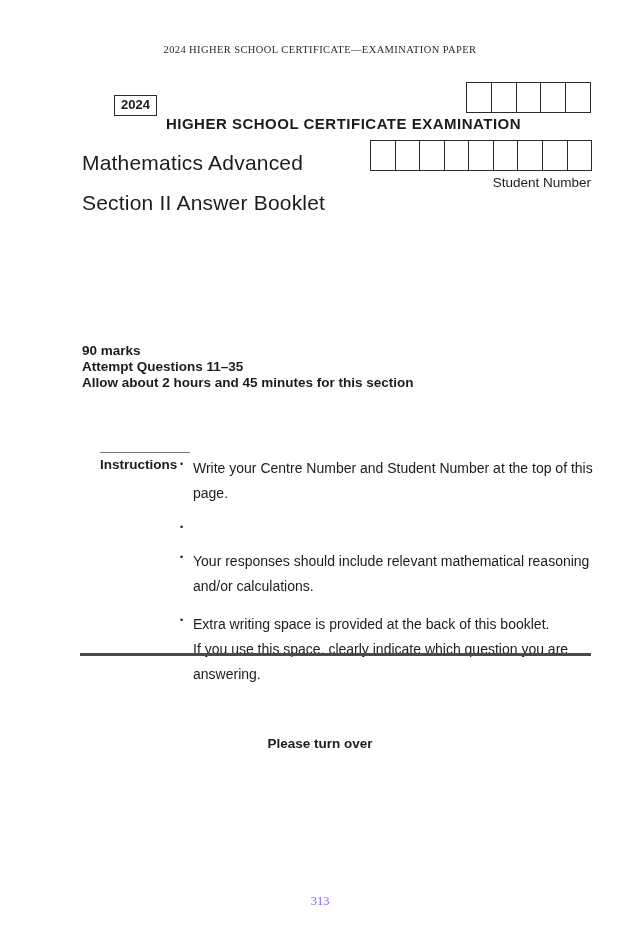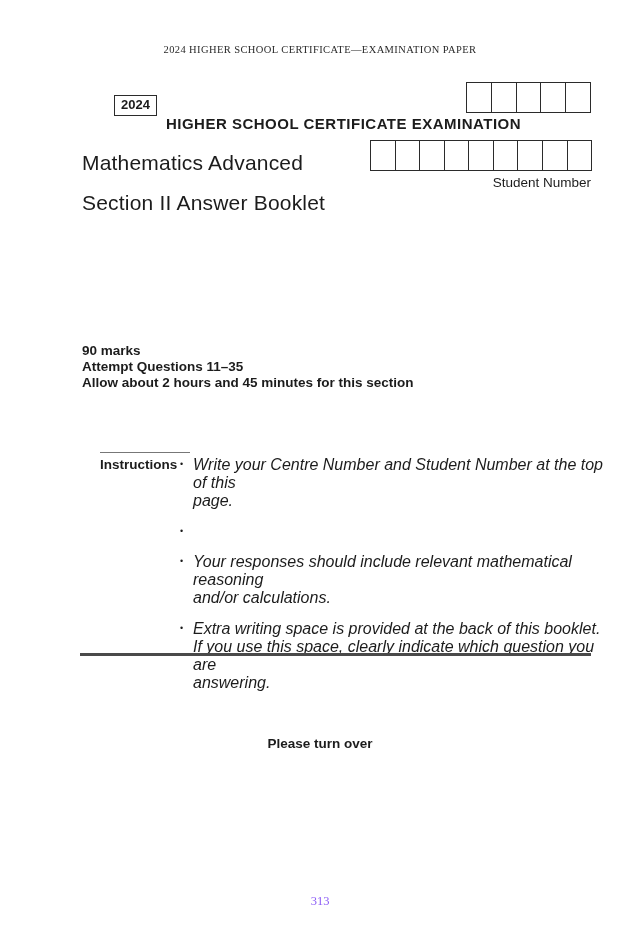--- a/index.html
+++ b/index.html
@@ -118,24 +118,23 @@
     align-items: flex-start;
     margin-bottom: 13px;
   }
   .bullet {
     width: 13px;
     flex: 0 0 13px;
     font-size: 9px;
     line-height: 16.5px;
   }
   .bullet-text {
-    font-size: 16px;
-    line-height: 18px;
+    font-size: 14px;
+    line-height: 25px;
     white-space: pre-line;
-    font-style: italic;
   }
 
   .bottom-rule {
     position: absolute;
     top: 653px; left: 80px;
     width: 511px; height: 2.5px;
     background: #4a4a4a;
   }
 
   .turn-over {

